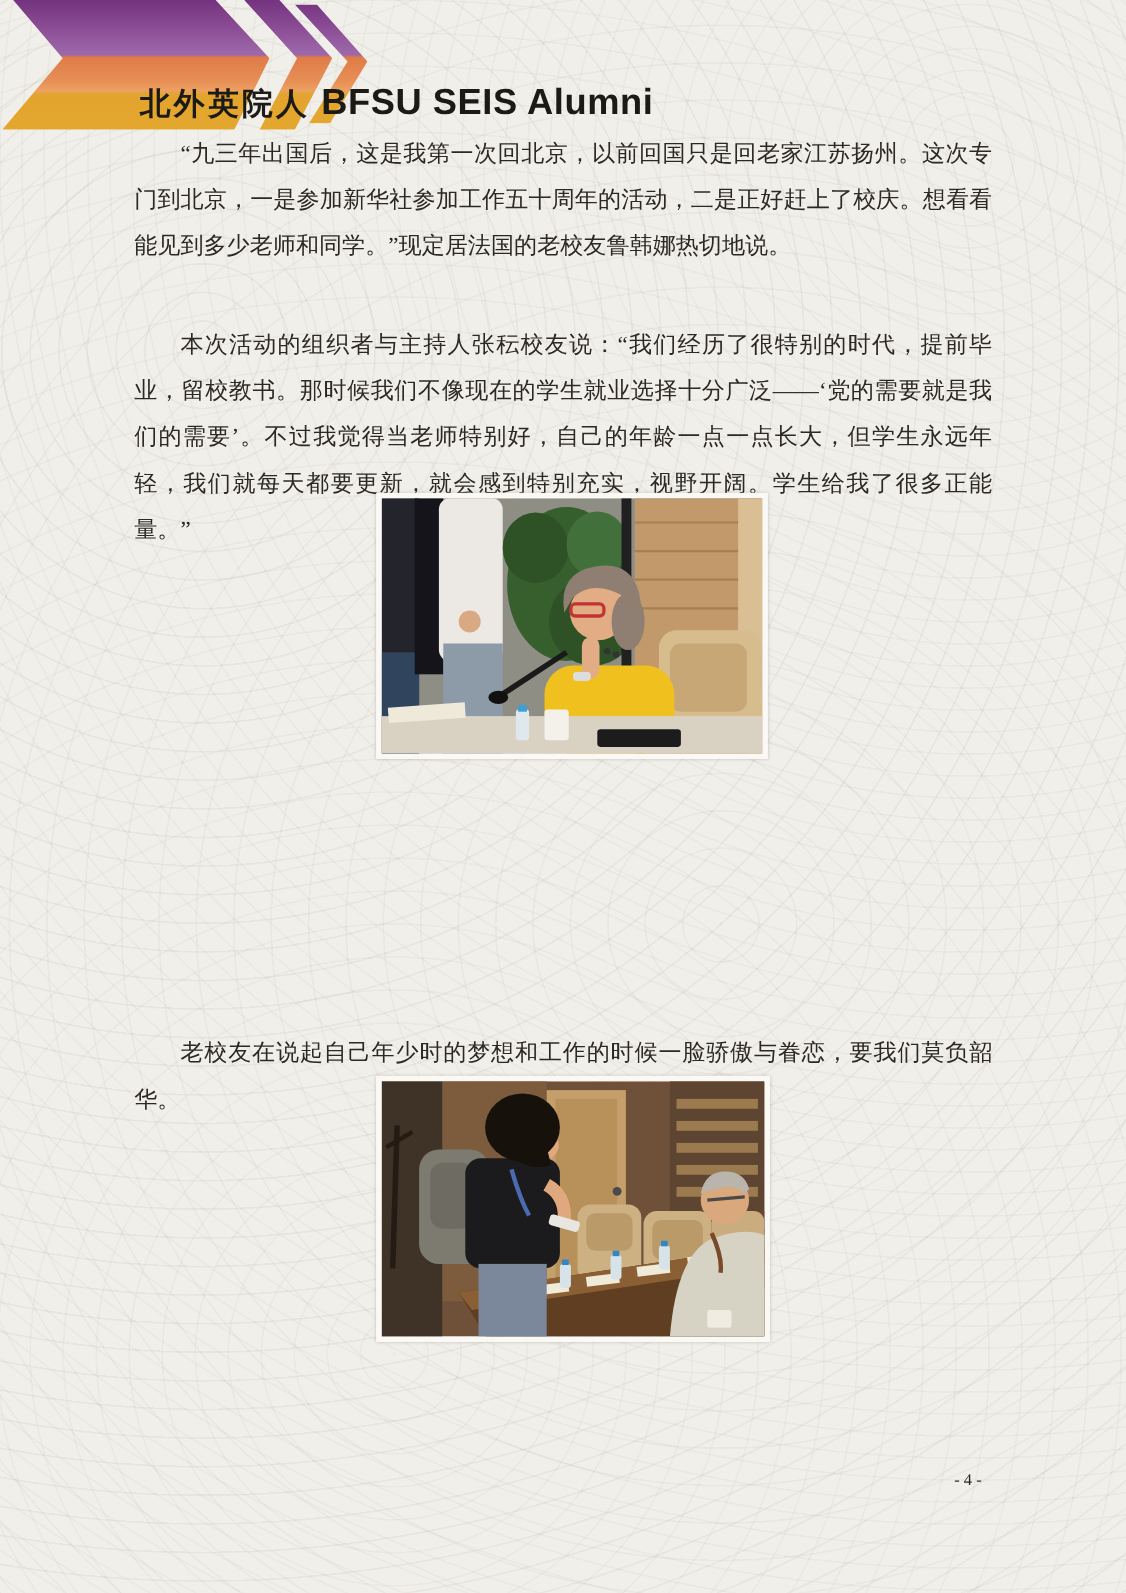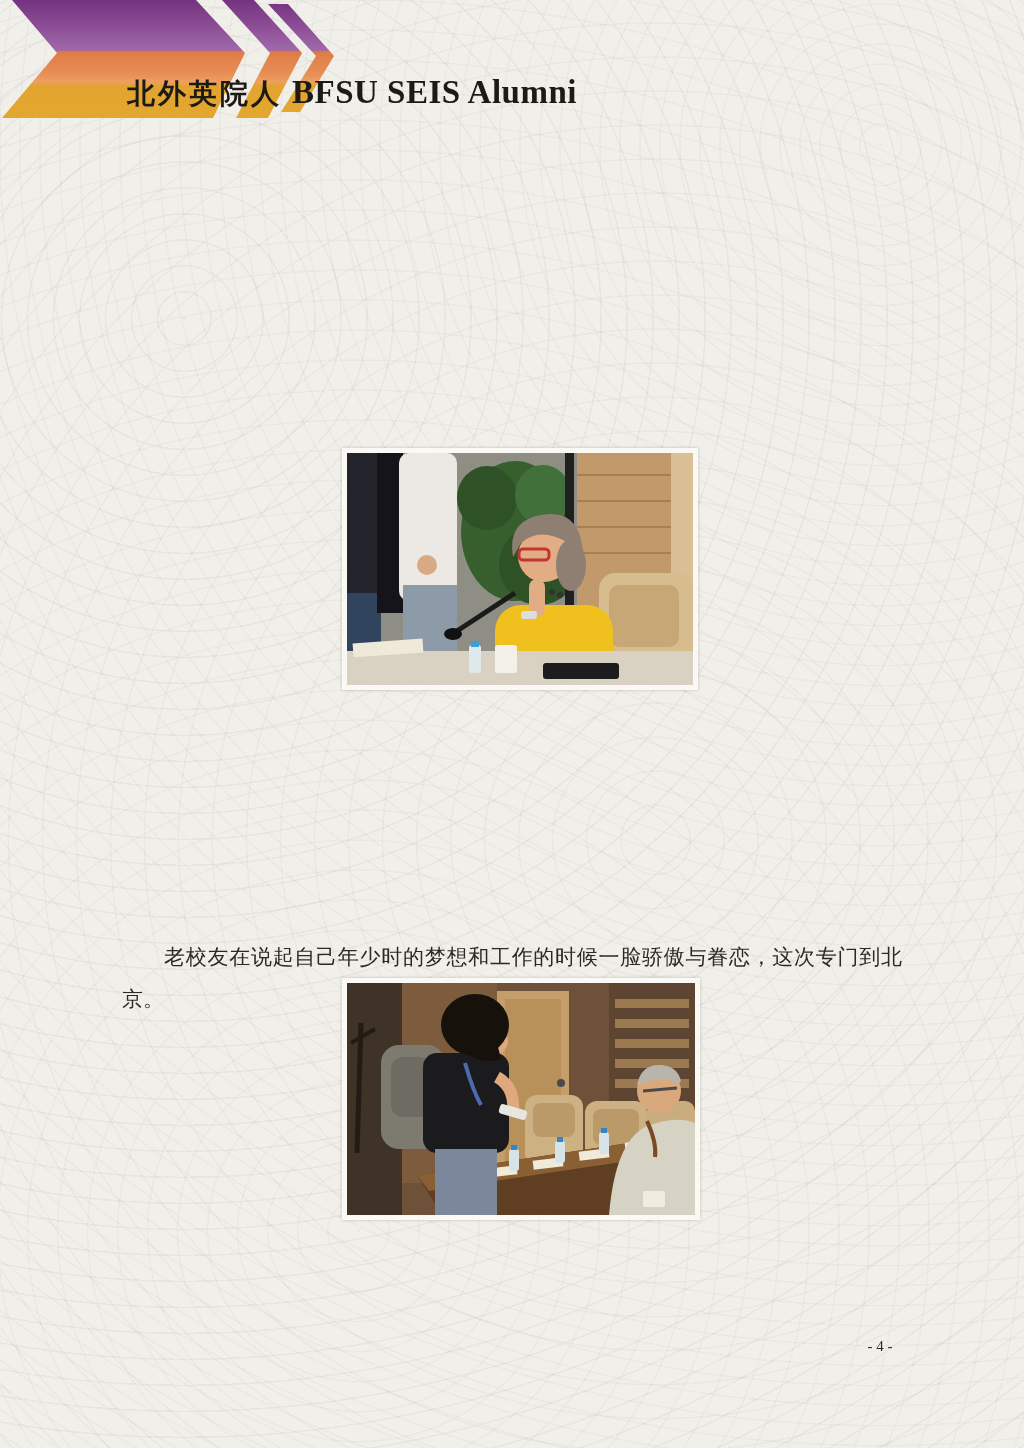--- a/index.html
+++ b/index.html
@@ -25,21 +25,21 @@
     clip-path:polygon(12px 0,196px 0,245px 53px,213px 118px,2px 118px,57px 53px);}
   .chev.s2{width:312px;
     clip-path:polygon(222px 0,254px 0,302px 53px,268px 118px,236px 118px,270px 53px);}
   .chev.s3{width:345px;
     clip-path:polygon(268px 4px,288px 4px,334px 56px,300px 112px,281px 112px,316px 56px);}
   
   .title{position:absolute;left:127px;top:74px;margin:0;z-index:3;
     white-space:nowrap;color:#1c1a17;font-weight:bold;}
   .title .t-zh{font-family:"Liberation Sans",sans-serif;font-size:28px;
     font-weight:900;letter-spacing:3px;}
-  .title .t-en{font-family:Liberation Serif, serif;font-size:33px;
+  .title .t-en{font-family:Liberation Sans, sans-serif;font-size:33px;
     font-weight:bold;margin-left:10px;letter-spacing:0.5px;}
   
   .body{position:absolute;left:122px;width:780px;margin:0;
     font-size:21px;line-height:42px;text-align:justify;
     text-indent:2em;color:#2b2826;}
   .subhead{position:absolute;left:122px;width:780px;margin:0;
     font-family:"Liberation Sans",sans-serif;font-size:21px;line-height:42px;
     font-weight:bold;color:#201d1a;padding-left:48px;box-sizing:border-box;}
   
   .photo{position:absolute;margin:0;padding:0;line-height:0;
@@ -55,22 +55,24 @@
 <div class="page">
 
   <div class="header-art">
     <div class="chev main"></div>
     <div class="chev s2"></div>
     <div class="chev s3"></div>
   </div>
 
   <h1 class="title"><span class="t-zh">北外英院人</span><span class="t-en">BFSU SEIS Alumni</span></h1>
 
+  <p class="body" style="top:118px">“九三年出国后，这是我第一次回北京，以前回国只是回老家江苏扬州。这次专门到北京，一是参加新华社参加工作五十周年的活动，二是正好赶上了校庆。想看看能见到多少老师和同学。”现定居法国的老校友鲁韩娜热切地说。</p>
 
 
+  <p class="body" style="top:292px">本次活动的组织者与主持人张秐校友说：“我们经历了很特别的时代，提前毕业，留校教书。那时候我们不像现在的学生就业选择十分广泛——‘党的需要就是我们的需要’。不过我觉得当老师特别好，自己的年龄一点一点长大，但学生永远年轻，我们就每天都要更新，就会感到特别充实，视野开阔。学生给我了很多正能量。”</p>
 
   <figure class="photo" style="left:342px;top:448px">
     <svg width="346" height="232" viewBox="0 0 346 232">
       <rect width="346" height="232" fill="#8f8e85"></rect>
       <rect x="230" width="116" height="232" fill="#c2996a"></rect>
       <rect x="324" width="22" height="232" fill="#dabf94"></rect>
       <g stroke="#a67f52" stroke-width="2">
         <line x1="230" y1="22" x2="324" y2="22"></line>
           <line x1="230" y1="48" x2="324" y2="48"></line>
         <line x1="230" y1="74" x2="324" y2="74"></line>
@@ -103,21 +105,21 @@
       <rect x="0" y="198" width="346" height="34" fill="#d9d2c2"></rect>
       <rect x="6" y="188" width="70" height="14" fill="#efe9da" transform="rotate(-4 40 195)"></rect>
       <rect x="122" y="192" width="12" height="28" rx="3" fill="#dfe8ec"></rect>
       <rect x="124" y="188" width="8" height="6" fill="#3aa0d8"></rect>
       <rect x="148" y="192" width="22" height="28" rx="3" fill="#f3f1ea"></rect>
       <rect x="196" y="210" width="76" height="16" rx="3" fill="#1c1c1c"></rect>
     </svg>
   </figure>
 
 
-  <p class="body" style="top:936px">老校友在说起自己年少时的梦想和工作的时候一脸骄傲与眷恋，这次专门到北京。</p>
+  <p class="body" style="top:936px">老校友在说起自己年少时的梦想和工作的时候一脸骄傲与眷恋，要我们莫负韶华。</p>
 
   <figure class="photo" style="left:342px;top:978px">
     <svg width="348" height="232" viewBox="0 0 348 232">
       <rect width="348" height="232" fill="#6e5138"></rect>
       <rect x="55" y="0" width="95" height="200" fill="#7c5c3d"></rect>
       <rect x="150" y="8" width="72" height="185" fill="#c49f6b"></rect>
       <rect x="158" y="16" width="56" height="170" fill="#b8905a"></rect>
       <circle cx="214" cy="100" r="4" fill="#4a4a4a"></circle>
       <rect x="0" y="0" width="55" height="232" fill="#3f3226"></rect>
       <line x1="14" y1="40" x2="10" y2="170" stroke="#241c14" stroke-width="5"></line>

